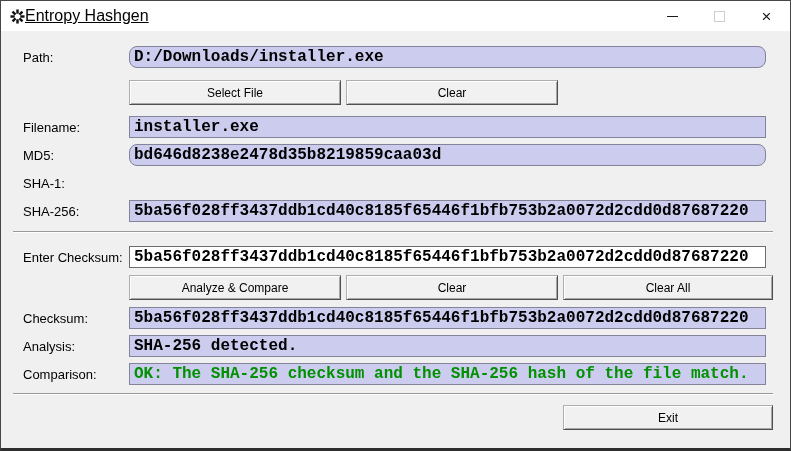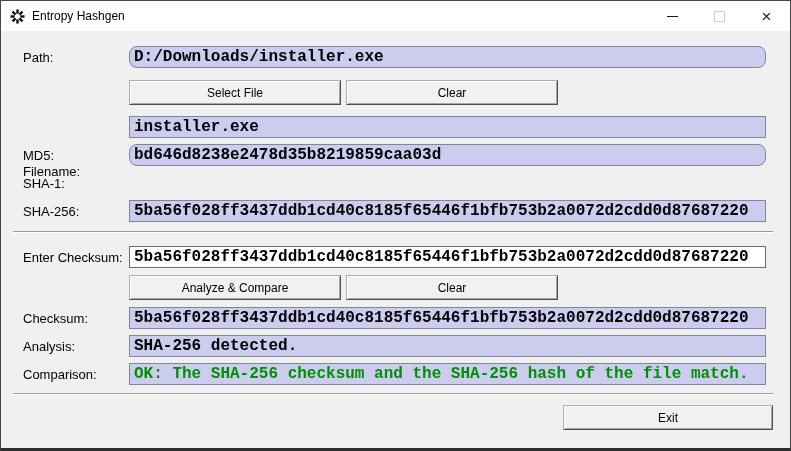--- a/index.html
+++ b/index.html
@@ -21,22 +21,22 @@
   .titlebar{
     position:absolute;left:0;top:0;right:0;height:30px;
     background:#ffffff;
     display:flex;align-items:center;
   }
   .app-icon{
     width:16px;height:16px;margin-left:8px;
     display:flex;align-items:center;justify-content:center;
   }
   .title-text{
-    margin-left:7px;
-    font-size:12px;color:#000000;
+    margin-left:0;
+    font-size:16px;color:#000000;text-decoration:underline;
   }
   .win-controls{
     position:absolute;right:0;top:0;height:30px;display:flex;
   }
   .win-btn{
     width:47px;height:30px;
     display:flex;align-items:center;justify-content:center;
     cursor:default;
   }
   .min-glyph{width:11px;height:0;border-top:1px solid #1a1a1a;}
@@ -119,38 +119,39 @@
       </div>
     </div>
   </div>
 
   <span class="row-label" style="top:49px;">Path:</span>
   <div class="field" style="top:45px;border-radius:8px;">D:/Downloads/installer.exe</div>
 
   <button class="btn" style="left:128px;top:79px;width:212px;">Select File</button>
   <button class="btn" style="left:345px;top:79px;width:212px;">Clear</button>
 
-  <span class="row-label" style="top:119px;margin-top:44px;">Filename:</span>
+  <span class="row-label" style="top:119px;">Filename:</span>
   <div class="field" style="top:115px;">installer.exe</div>
 
   <span class="row-label" style="top:147px;">MD5:</span>
   <div class="field" style="top:143px;border-radius:8px;">bd646d8238e2478d35b8219859caa03d</div>
 
   <span class="row-label" style="top:175px;">SHA-1:</span>
 
   <span class="row-label" style="top:203px;">SHA-256:</span>
   <div class="field" style="top:199px;">5ba56f028ff3437ddb1cd40c8185f65446f1bfb753b2a0072d2cdd0d87687220</div>
 
   <div class="separator" style="top:230px;"></div>
 
   <span class="row-label" style="top:249px;">Enter Checksum:</span>
   <input class="field editable" style="top: 245px;" type="text" value="5ba56f028ff3437ddb1cd40c8185f65446f1bfb753b2a0072d2cdd0d87687220">
 
   <button class="btn" style="left:128px;top:274px;width:212px;">Analyze &amp; Compare</button>
   <button class="btn" style="left:345px;top:274px;width:212px;">Clear</button>
+  <button class="btn" style="left:562px;top:274px;width:210px;">Clear All</button>
 
   <span class="row-label" style="top:310px;">Checksum:</span>
   <div class="field" style="top:306px;">5ba56f028ff3437ddb1cd40c8185f65446f1bfb753b2a0072d2cdd0d87687220</div>
 
   <span class="row-label" style="top:338px;">Analysis:</span>
   <div class="field" style="top:334px;">SHA-256 detected.</div>
 
   <span class="row-label" style="top:366px;">Comparison:</span>
   <div class="field ok-text" style="top:362px;">OK: The SHA-256 checksum and the SHA-256 hash of the file match.</div>
 

